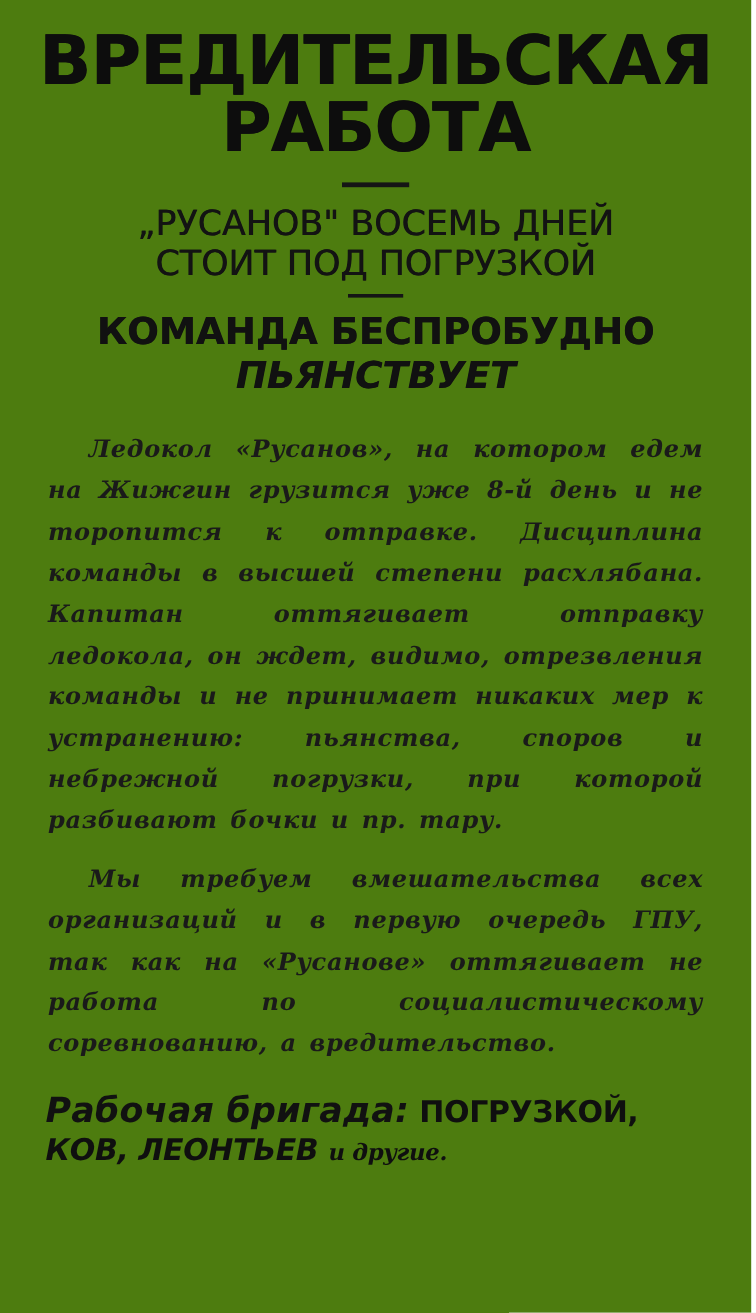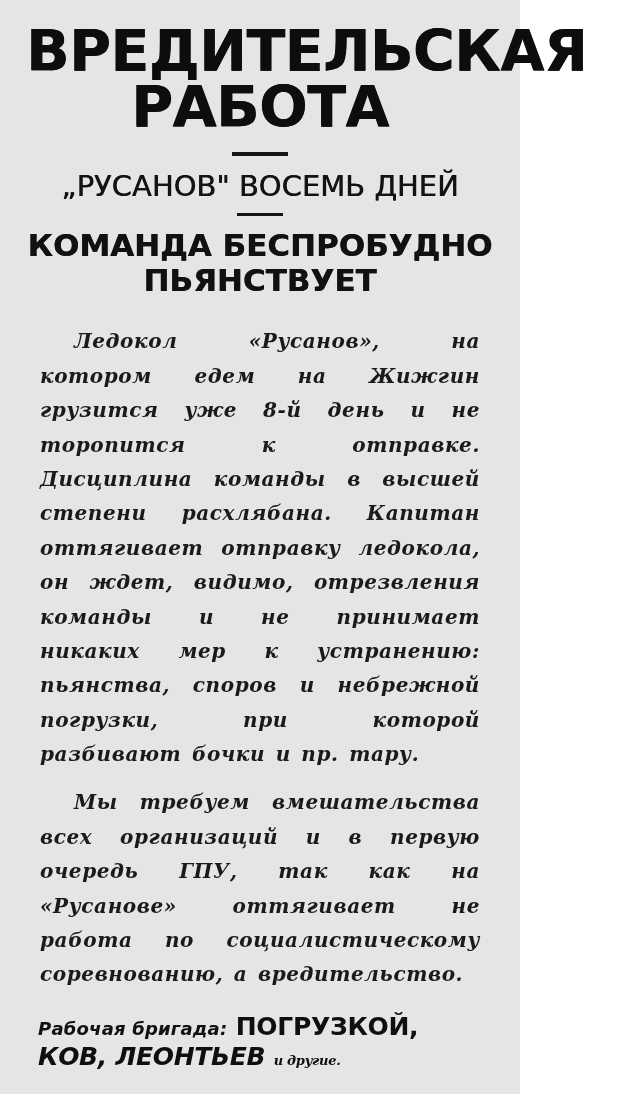--- a/index.html
+++ b/index.html
@@ -9,23 +9,23 @@
   }
   body {
     width: 630px;
     height: 1094px;
     font-family: "Liberation Serif", serif;
     color: #141414;
     overflow: hidden;
   }
   .page {
     position: relative;
-    width: 520px;
+    width: 626px;
     height: 1094px;
-    background: #e5e5e5;
+    background: #4d7c0f;
     box-sizing: border-box;
     padding: 18px 26px 10px 26px;
   }
 
   
   .headline {
     text-align: center;
     font-family: "DejaVu Sans", sans-serif;
     font-weight: bold;
     font-size: 57px;
@@ -71,20 +71,21 @@
     text-align: center;
     font-family: "DejaVu Sans", sans-serif;
     font-weight: bold;
     font-size: 31px;
     line-height: 1.14;
     color: #111111;
     text-shadow: 0.4px 0 0 #111;
   }
   .subhead2 .s2 {
     display: block;
+    font-style: italic;
   }
 
   
   .body-text {
     margin-top: 26px;
     padding: 0 14px;
   }
   .para {
     font-family: "DejaVu Serif", serif;
     font-style: italic;
@@ -101,59 +102,60 @@
 
   
   .signature {
     margin-top: 20px;
     padding: 0 12px;
   }
   .sig-line {
     font-family: "DejaVu Sans", sans-serif;
     font-weight: bold;
     font-style: italic;
-    font-size: 18px;
+    font-size: 29px;
     line-height: 1.28;
     color: #111;
     letter-spacing: 0.2px;
   }
   .sig-names {
     font-family: "DejaVu Sans", sans-serif;
     font-weight: bold;
     font-style: normal;
     font-size: 25px;
     line-height: 1.22;
     color: #0f0f0f;
     letter-spacing: -0.3px;
   }
   .sig-names .ital {
     font-style: italic;
   }
   .sig-tail {
     font-family: "DejaVu Serif", serif;
     font-style: italic;
     font-weight: bold;
-    font-size: 13px;
+    font-size: 19px;
     text-align: center;
   }
 </style>
 </head>
 <body>
 
 <div class="page">
 
   <h1 class="headline">
     <span>ВРЕДИТЕЛЬСКАЯ</span>
     <span class="l2">РАБОТА</span>
   </h1>
 
   <div class="rule"></div>
 
   <div class="subhead">
     <span>„РУСАНОВ" ВОСЕМЬ ДНЕЙ</span>
+    <span class="s2">СТОИТ ПОД ПОГРУЗКОЙ</span>
   </div>
 
   <div class="rule short"></div>
 
   <div class="subhead2">
     <span>КОМАНДА БЕСПРОБУДНО</span>
     <span class="s2">ПЬЯНСТВУЕТ</span>
   </div>
 
   <div class="body-text">

